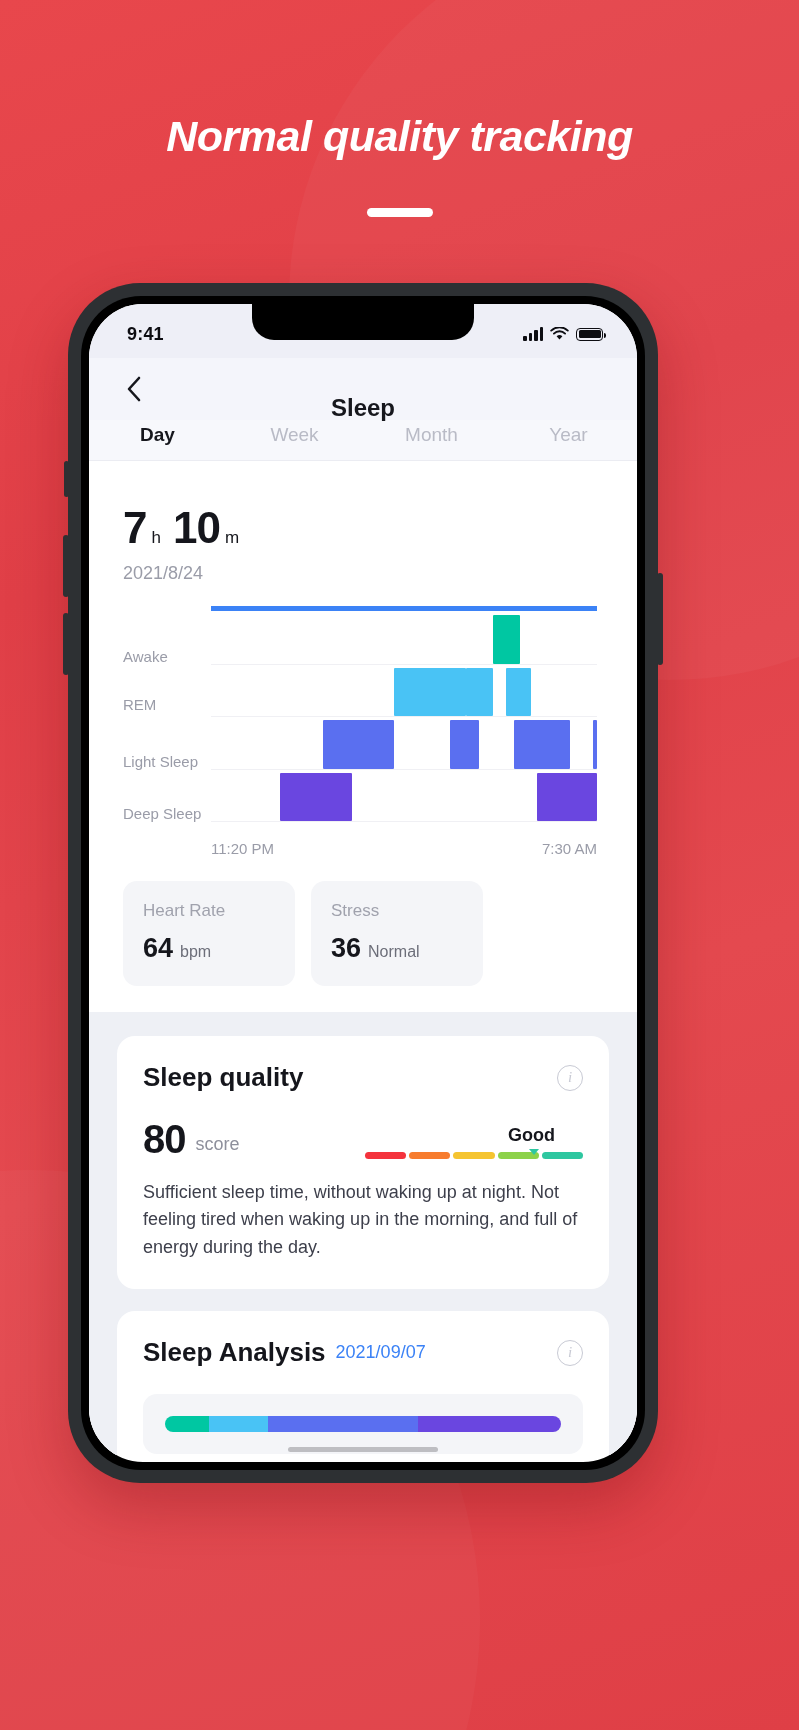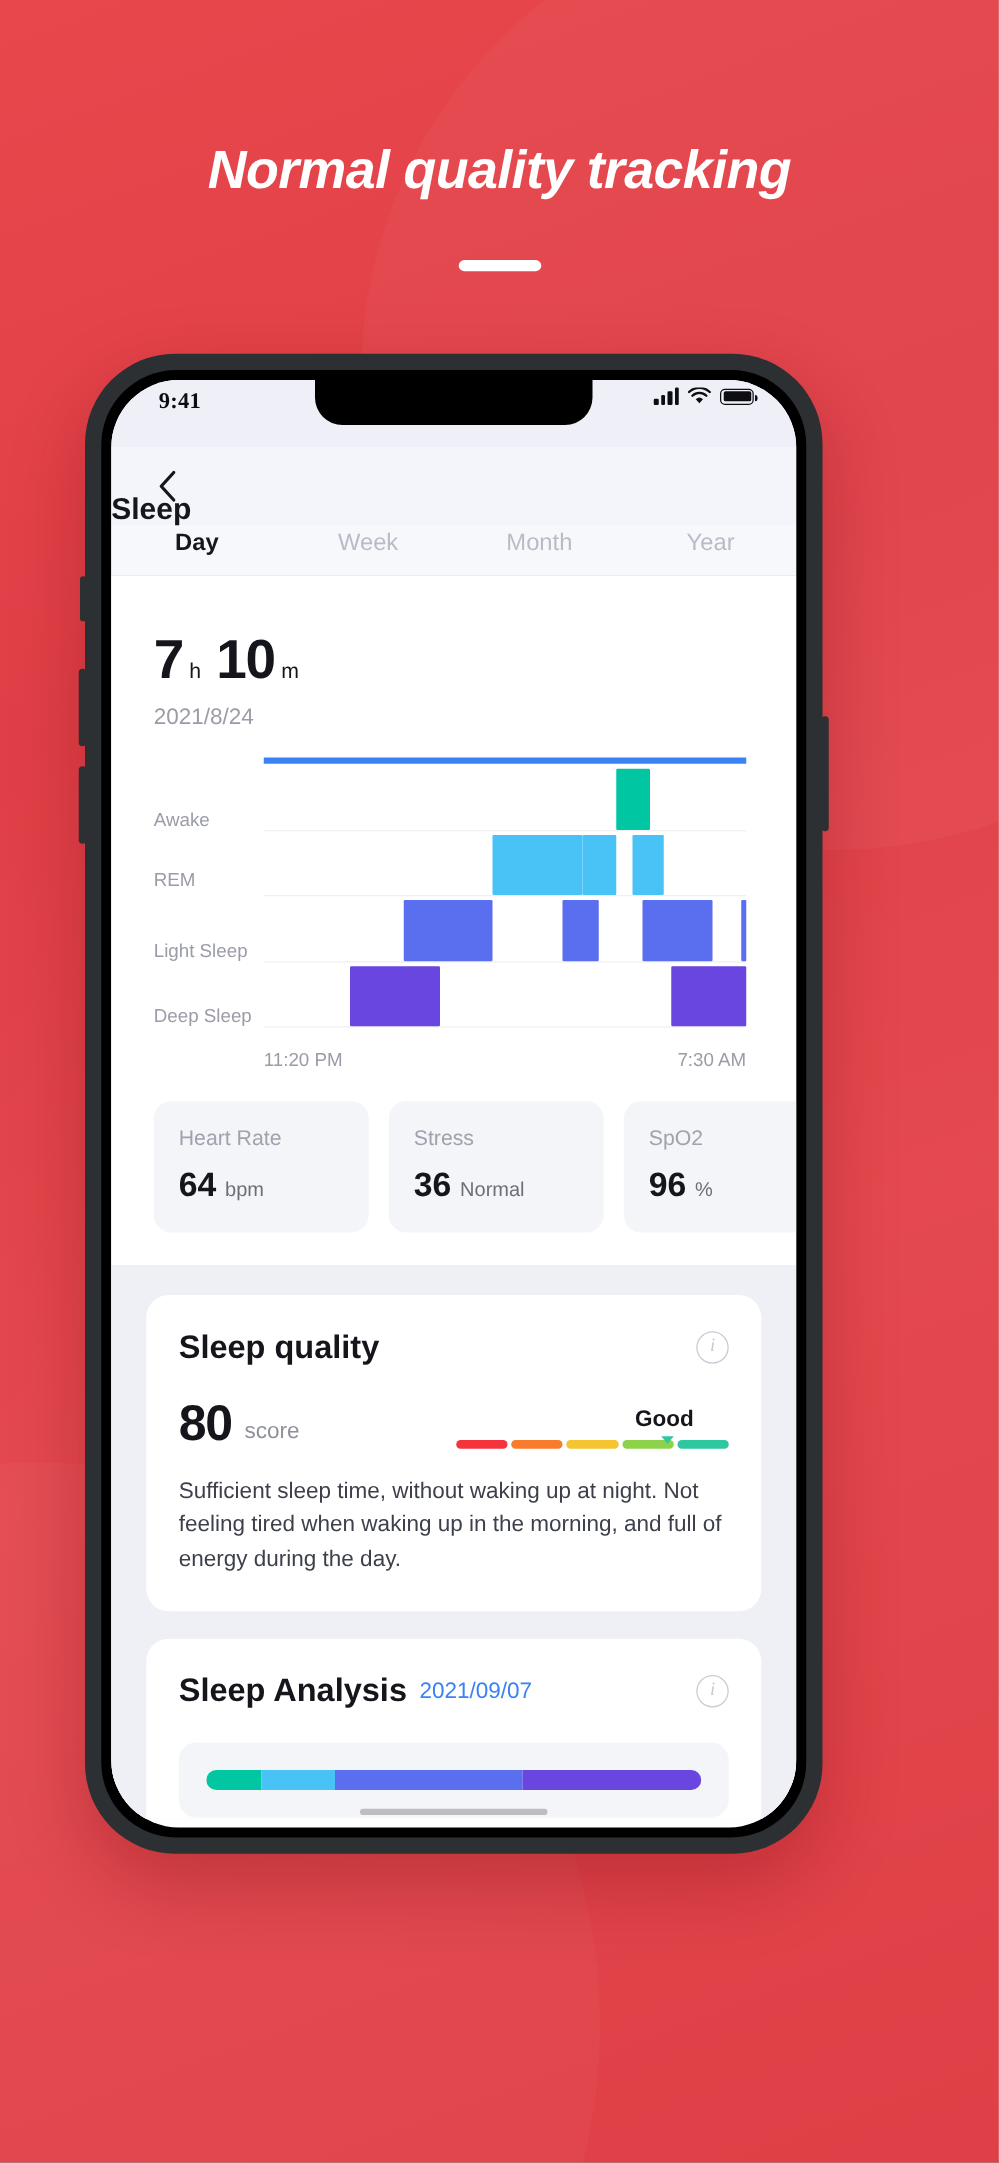--- a/index.html
+++ b/index.html
@@ -92,24 +92,23 @@
   .btn-silent { left: -4px; top: 178px; width: 5px; height: 36px; }
   .btn-volup  { left: -5px; top: 252px; width: 6px; height: 62px; }
   .btn-voldn  { left: -5px; top: 330px; width: 6px; height: 62px; }
   .btn-power  { right: -5px; top: 290px; width: 6px; height: 92px; }
 
   
   .statusbar {
     position: relative;
     height: 54px;
     background: #eeeff7;
-    display: flex; align-items: flex-start;
+    display: flex; align-items: center;
     padding: 0 34px 0 38px;
     z-index: 20;
-    font-family: Liberation Serif, serif;
   }
   .sb-time {
     font-size: 18px; font-weight: bold; color: #0d0d12;
     letter-spacing: 0.2px;
     margin-top: 6px;
   }
   .sb-right {
     margin-left: auto;
     display: flex; align-items: center; gap: 7px;
     margin-top: 6px;
@@ -142,21 +141,21 @@
     padding: 0 28px;
   }
   .back-chevron {
     width: 34px; height: 34px;
     display: flex; align-items: center; justify-content: center;
     cursor: pointer;
   }
   .back-chevron svg { display:block; }
   .nav-title {
     position: absolute; left: 0; width: 100%;
-    text-align: left;
+    text-align: center;
     font-size: 24px; font-weight: 600; color: #16171d;
     pointer-events: none;
     margin-top: 37px;
   }
 
   
   .tabs {
     display: flex;
     background: #f7f8fc;
     padding: 4px 0 14px 0;
@@ -427,27 +426,20 @@
               <span class="metric-unit">bpm</span>
             </div>
           </div>
           <div class="metric">
             <div class="metric-label">Stress</div>
             <div class="metric-value-row">
               <span class="metric-value">36</span>
               <span class="metric-unit">Normal</span>
             </div>
           </div>
-          <div class="metric">
-            <div class="metric-label">SpO2</div>
-            <div class="metric-value-row">
-              <span class="metric-value">96</span>
-              <span class="metric-unit">%</span>
-            </div>
-          </div>
         </div>
 
         <div class="lower">
 
           <div class="card">
             <div class="card-head">
               <span class="card-title">Sleep quality</span>
               <span class="info-icon">i</span>
             </div>
             <div class="score-row">

